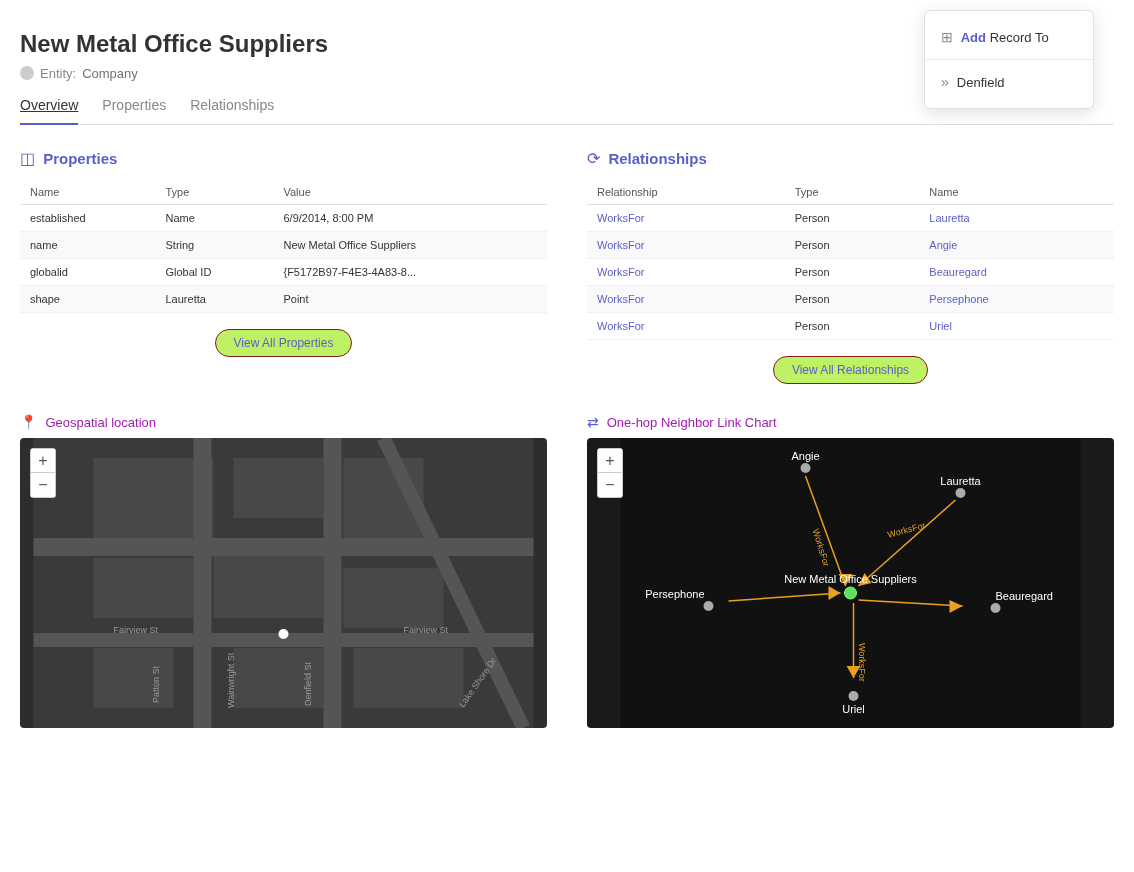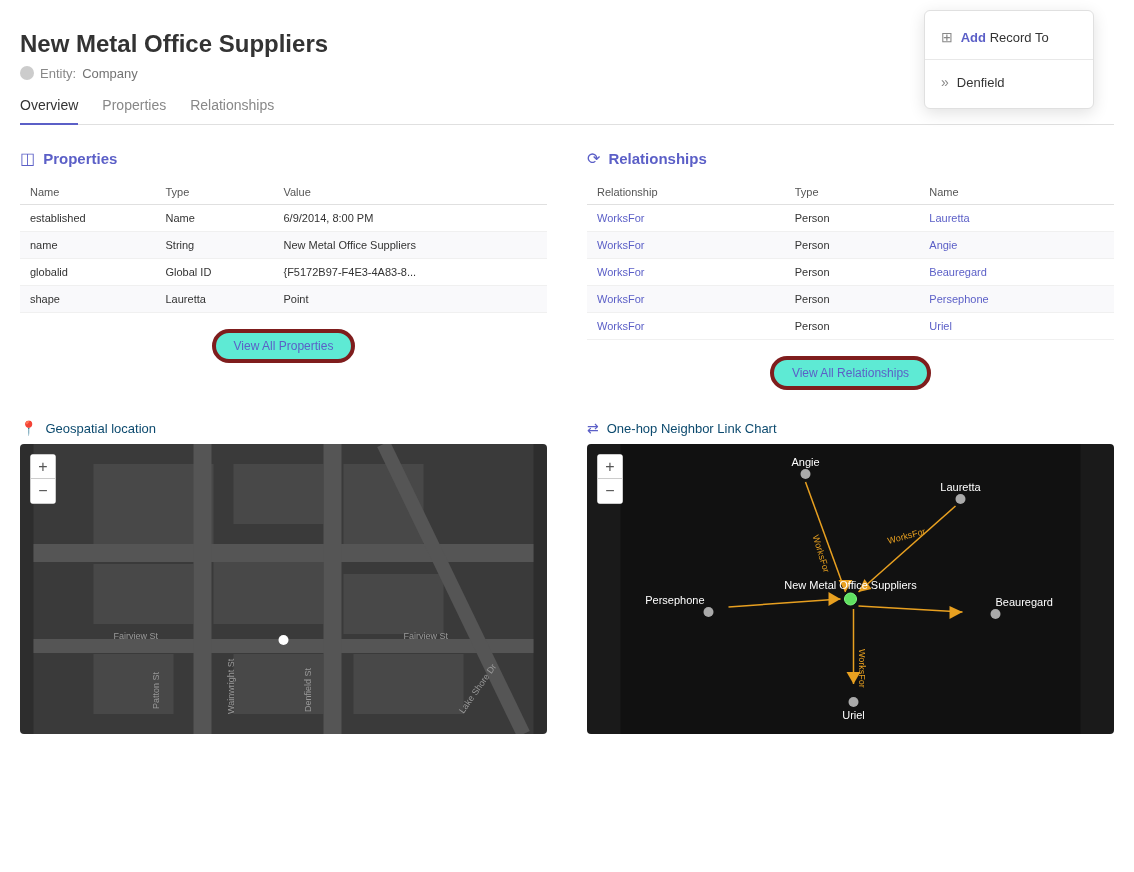--- a/index.html
+++ b/index.html
@@ -63,20 +63,21 @@
       font-size: 14px;
       color: #888;
       border-bottom: 2px solid transparent;
       margin-bottom: -1px;
     }
 
     .tab.active {
       color: #333;
       border-bottom: 2px solid #5b5fc7;
       font-weight: 500;
+      text-decoration: underline;
     }
 
     
     .two-col {
       display: flex;
       gap: 40px;
     }
 
     .col-left, .col-right {
       flex: 1;
@@ -138,44 +139,44 @@
       text-decoration: none;
     }
 
     
     .view-all-container {
       text-align: center;
       margin-top: 16px;
     }
 
     .view-all-btn {
-      border: 4px solid #7f1d1d;
+      border: 1px solid #7f1d1d;
       color: #5b5fc7;
-      background: #5eead4;
+      background: #bef264;
       border-radius: 20px;
       padding: 6px 18px;
       font-size: 12px;
       cursor: pointer;
     }
 
     
     .map-section {
       margin-top: 30px;
     }
 
     .map-section-header {
       display: flex;
       align-items: center;
       gap: 8px;
       margin-bottom: 8px;
     }
 
     .map-section-title {
       font-size: 13px;
-      color: #0c4a6e;
+      color: #a21caf;
     }
 
     .map-container {
       width: 100%;
       height: 290px;
       background: #2d2d2d;
       border-radius: 4px;
       overflow: hidden;
       position: relative;
     }

